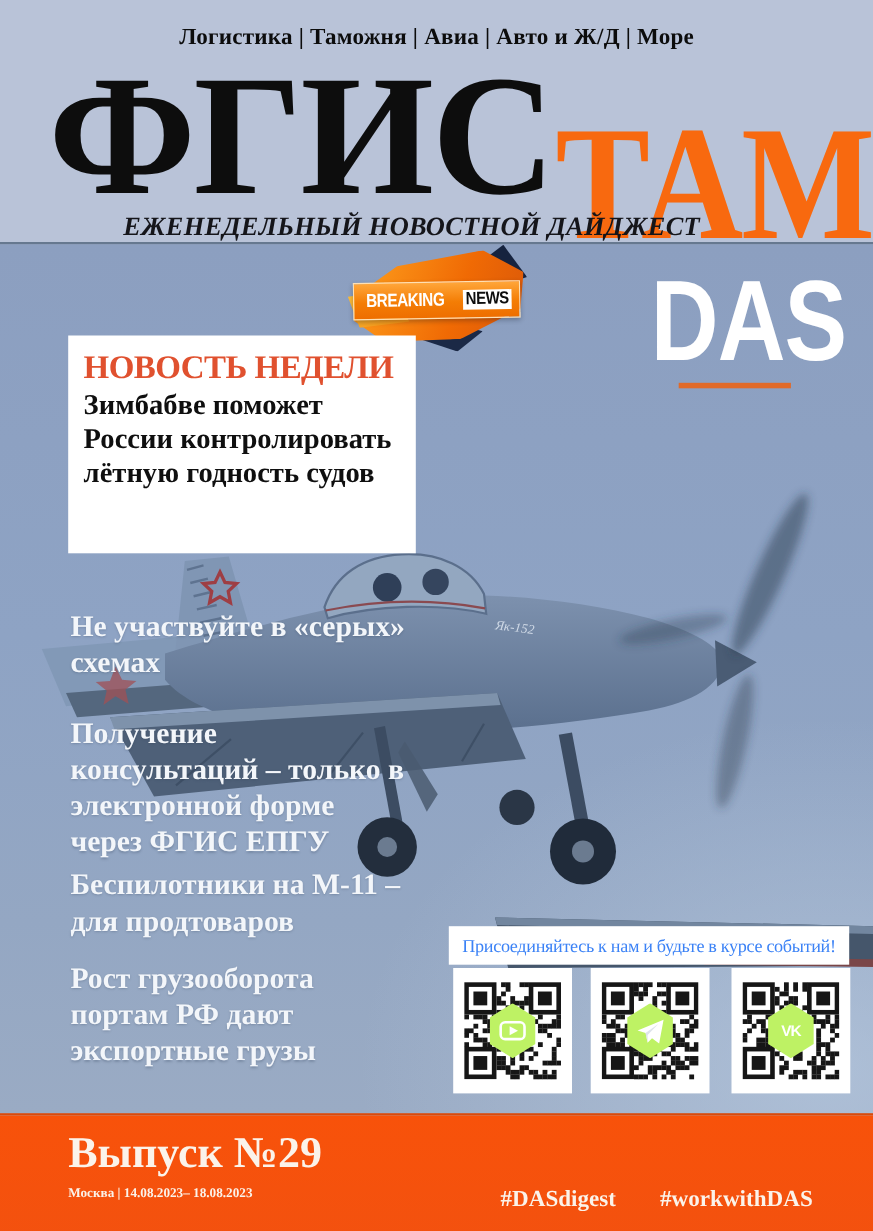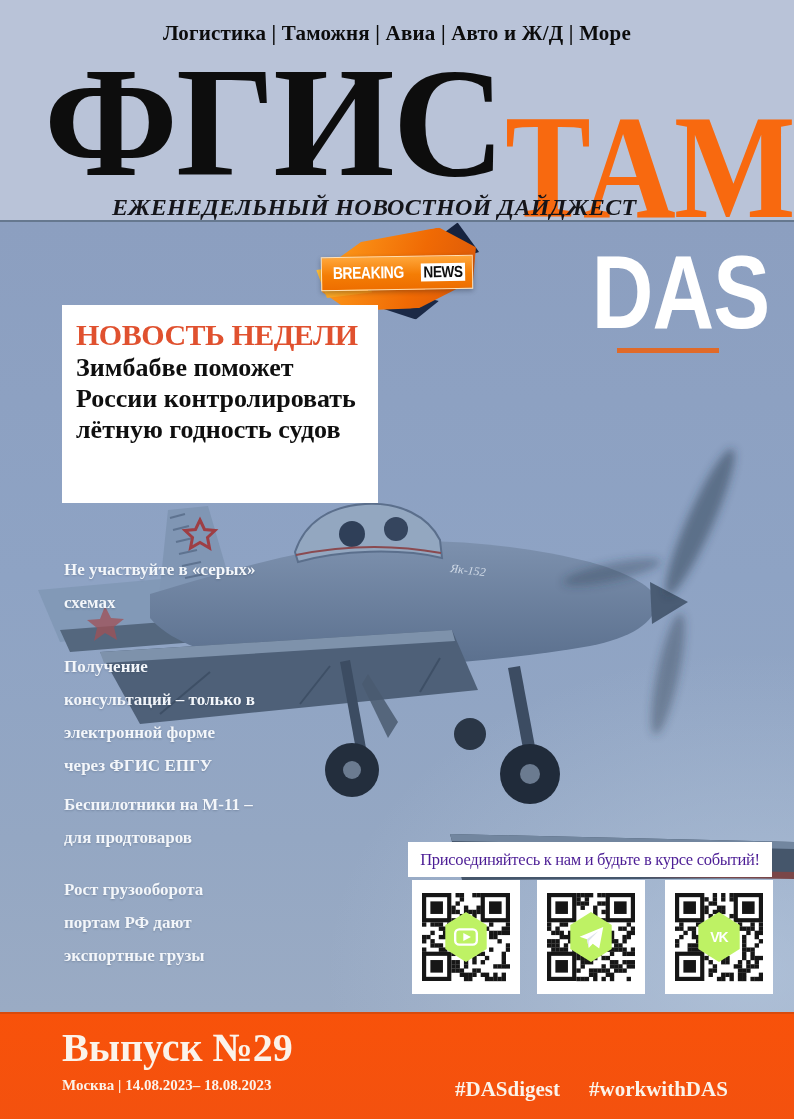--- a/index.html
+++ b/index.html
@@ -74,42 +74,42 @@
   .das-rule { width:102px; height:5px; background:#E06A29; margin:8px auto 10px auto; }
   .das-tag { font-size:19px; font-weight:500; letter-spacing:0.4px; }
 
   
   .newsbox { position:absolute; left:62px; top:83px; width:316px; height:198px;
     background:#ffffff; padding:13px 14px; }
   .news-label { font-size:30px; font-weight:700; color:#E0512F; letter-spacing:-0.5px; }
   .news-headline { font-size:26px; line-height:31px; font-weight:700; color:#0f0f0f; }
 
   
-  .headline { position:absolute; left:64px; width:340px; font-size:17px; line-height:33px;
+  .headline { position:absolute; left:64px; width:340px; font-size:27px; line-height:33px;
     font-weight:700; color:#F3F6FA; text-shadow:0 1px 2px rgba(40,55,80,0.25); }
   .h1 { top:331px; } .h2 { top:428px; } .h3 { top:566px; } .h4 { top:651px; }
 
   
   .join-strip { position:absolute; left:408px; top:620px; width:364px; height:35px;
     background:#ffffff; display:flex; align-items:center; justify-content:center; }
-  .join-text { font-size:16.5px; letter-spacing:-0.3px; color:#4c1d95; white-space:nowrap; }
+  .join-text { font-size:16.5px; letter-spacing:-0.3px; color:#3b82f6; white-space:nowrap; }
   .qr-tile { position:absolute; top:658px; width:108px; height:114px; background:#ffffff; padding:10px; }
   .qr-1 { left:412px; } .qr-2 { left:537px; } .qr-3 { left:665px; }
   .qr-canvas { width:88px; height:94px; display:block; }
   .hex { position:absolute; left:50%; top:50%; width:46px; height:50px;
     transform:translate(-50%,-50%); background:#bef264;
     clip-path:polygon(50% 0, 95% 26%, 95% 74%, 50% 100%, 5% 74%, 5% 26%);
     display:flex; align-items:center; justify-content:center; }
 
   
   .footer { position:absolute; left:0; top:1012px; width:794px; height:136px;
     background:linear-gradient(180deg,#F8520A 0%, #F25110 100%); border-top:2px solid #d84a0c; }
   .issue { position:absolute; left:62px; top:10px; font-size:40px; font-weight:700; color:#FBF3EA; }
-  .loc-dates { position:absolute; left:62px; top:63px; font-size:15px; font-weight:700; color:#FBF3EA; }
-  .hashtags { position:absolute; left:455px; top:63px; display:flex; gap:29px; }
+  .loc-dates { position:absolute; left:62px; top:63px; font-size:12px; font-weight:700; color:#FBF3EA; }
+  .hashtags { position:absolute; left:455px; top:63px; display:flex; gap:40px; }
   .hashtag { font-size:21px; font-weight:700; color:#FBF3EA; }
 </style>
 </head>
 <body>
 
 <div class="page">
 
   <div class="masthead">
     <div class="categories">Логистика | Таможня |  Авиа  | Авто и Ж/Д | Море</div>
     <div class="title-black">ФГИС</div>

